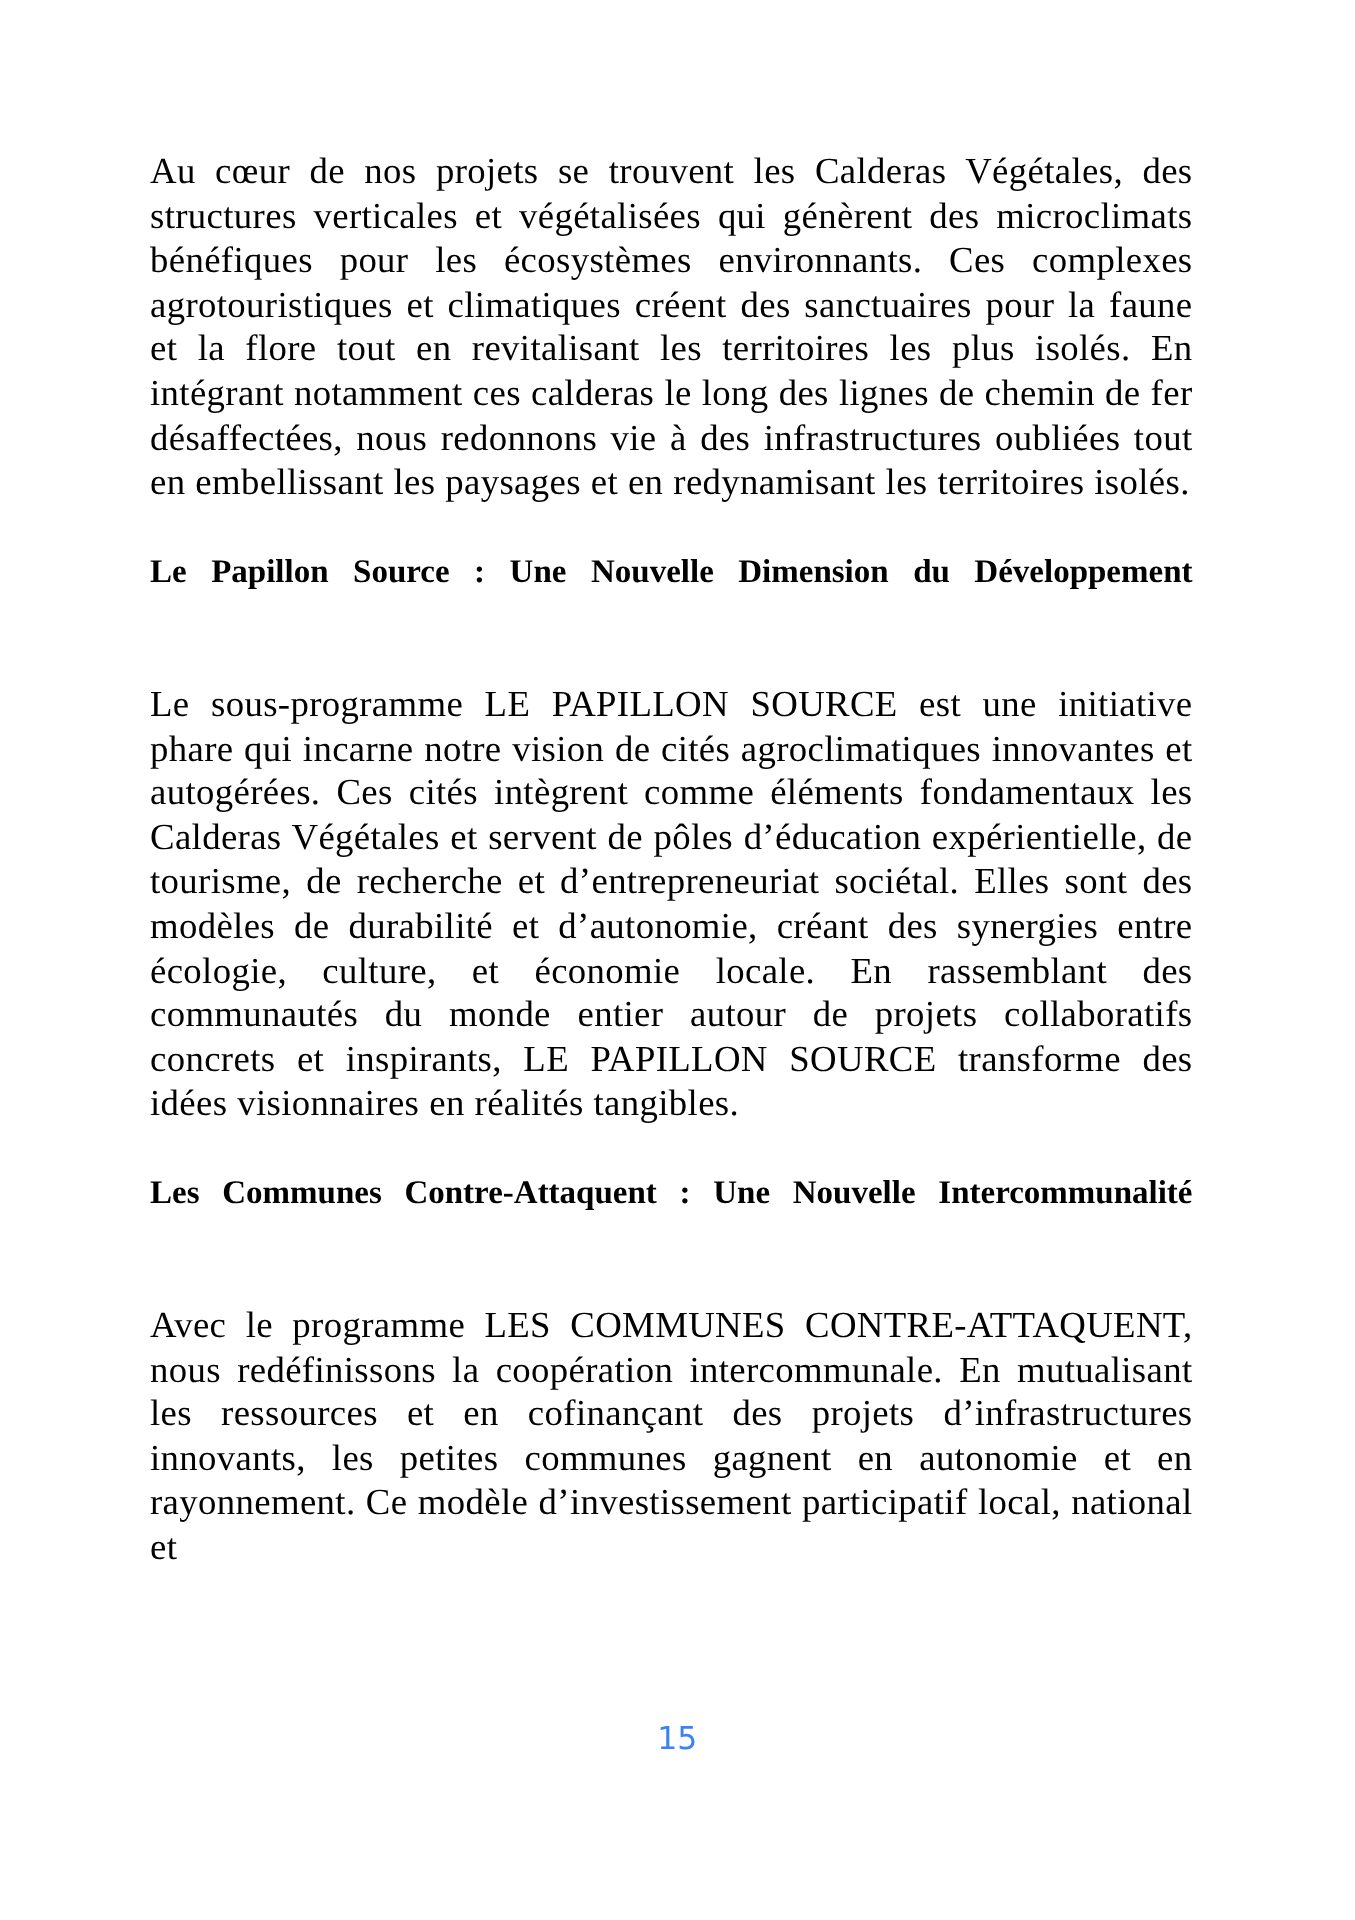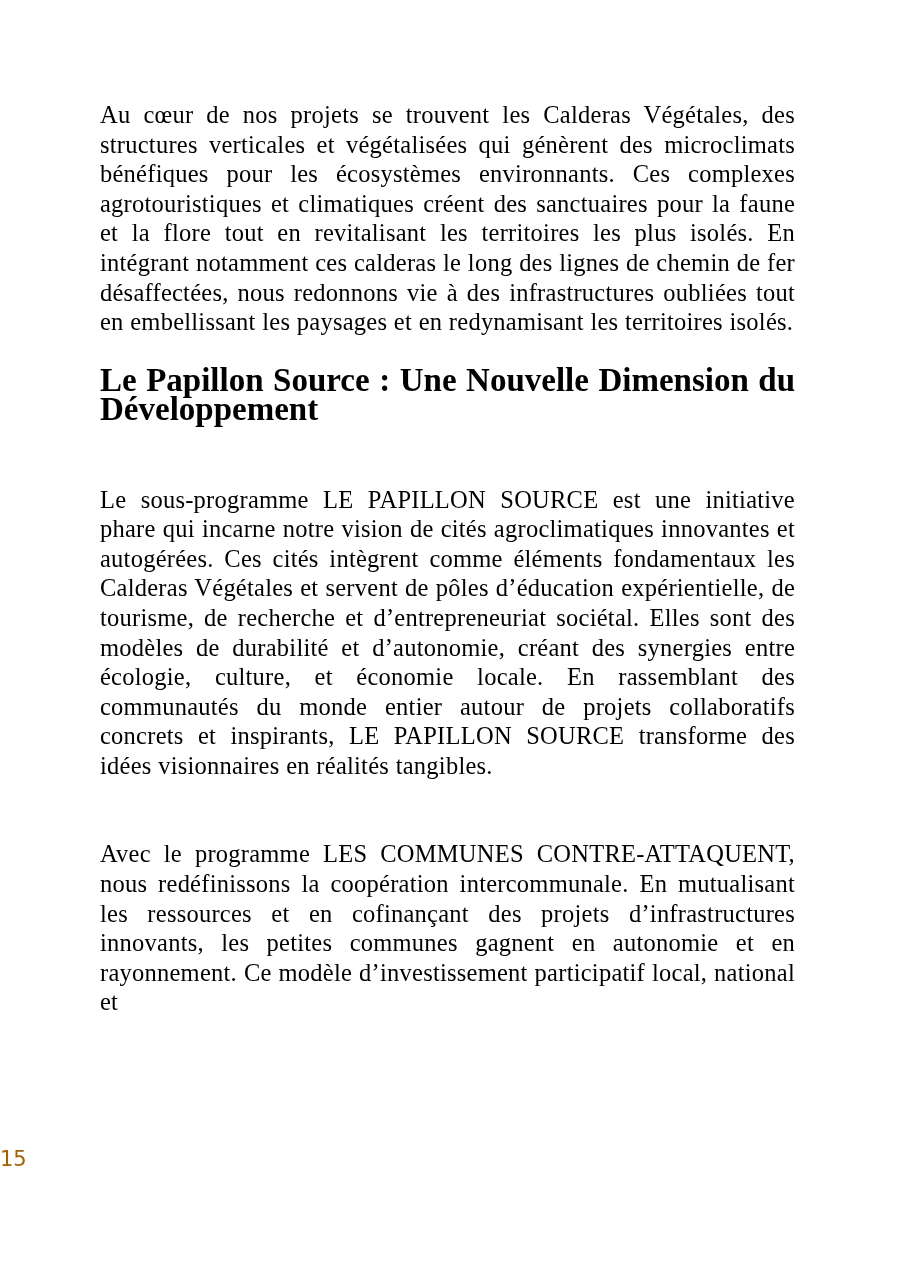--- a/index.html
+++ b/index.html
@@ -35,21 +35,21 @@
     font-size: 24.5px;
     line-height: 29.6px;
     text-align: justify;
     text-justify: inter-word;
     letter-spacing: 0.01em;
     word-spacing: 0.01em;
     hyphens: none;
   }
   .sec-heading {
     margin: 0;
-    font-size: 33px;
+    font-size: 22px;
     font-weight: bold;
     line-height: 29.6px;
     text-align: justify;
     text-justify: inter-word;
     hyphens: none;
   }
   .sec-heading::after {
     content: "";
     display: inline-block;
     width: 100%;
@@ -59,24 +59,25 @@
     height: 30px;
   }
   .gap-after-par {
     height: 29px;
   }
   .page-number {
     position: absolute;
     left: 0;
     top: 1146px;
     width: 903px;
+    text-align: center;
     font-family: "DejaVu Sans", "Liberation Sans", sans-serif;
     font-size: 21px;
     line-height: 26px;
-    color: #a16207;
+    color: #3b82f6;
   }
   
 </style>
 </head>
 <body>
 
 <div class="page">
 
   <div class="content">
 
@@ -85,20 +86,21 @@
     <div class="gap-after-par"></div>
 
     <h2 class="sec-heading">Le Papillon Source : Une Nouvelle Dimension du Développement</h2>
 
     <div class="gap-after-heading"></div>
 
     <p class="body-par">Le sous-programme LE PAPILLON SOURCE est une initiative phare qui incarne notre vision de cités agroclimatiques innovantes et autogérées. Ces cités intègrent comme éléments fondamentaux les Calderas Végétales et servent de pôles d’éducation expérientielle, de tourisme, de recherche et d’entrepreneuriat sociétal. Elles sont des modèles de durabilité et d’autonomie, créant des synergies entre écologie, culture, et économie locale. En rassemblant des communautés du monde entier autour de projets collaboratifs concrets et inspirants, LE PAPILLON SOURCE transforme des idées visionnaires en réalités tangibles.</p>
 
     <div class="gap-after-par"></div>
 
+    <h2 class="sec-heading">Les Communes Contre-Attaquent : Une Nouvelle Intercommunalité</h2>
 
     <div class="gap-after-heading"></div>
 
     <p class="body-par">Avec le programme LES COMMUNES CONTRE-ATTAQUENT, nous redéfinissons la coopération intercommunale. En mutualisant les ressources et en cofinançant des projets d’infrastructures innovants, les petites communes gagnent en autonomie et en rayonnement. Ce modèle d’investissement participatif local, national et</p>
 
   </div>
 
   <div class="page-number">15</div>
 
 </div>

